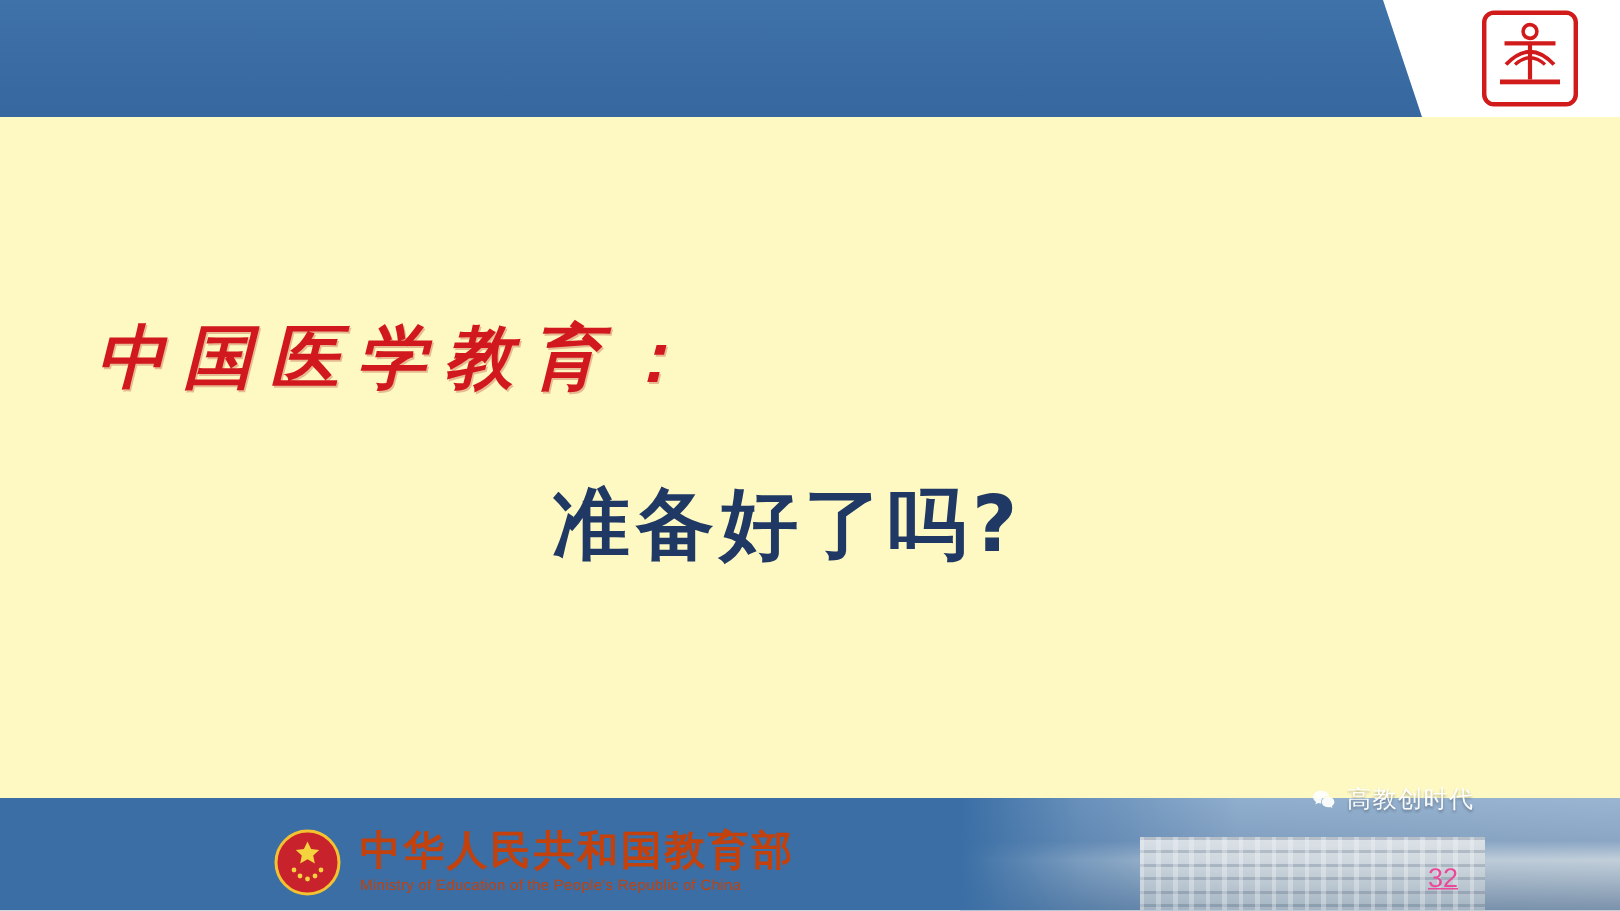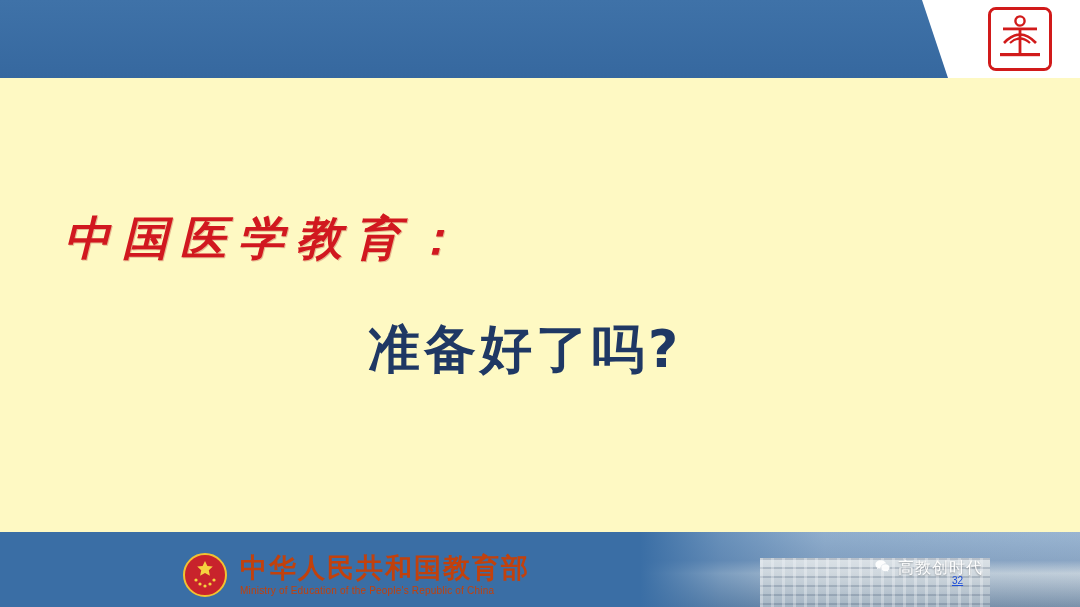--- a/index.html
+++ b/index.html
@@ -160,32 +160,32 @@
     letter-spacing: 0.2px;
     line-height: 14px;
     white-space: nowrap;
     margin-top: 1px;
   }
   .page-number {
     position: absolute;
     left: 952px;
     top: 575px;
     font-family: "Liberation Sans", sans-serif;
-    font-size: 10px;
-    color: #1d4ed8;
+    font-size: 18px;
+    color: #ec4899;
     text-decoration: underline;
   }
 
   
   .watermark {
     position: absolute;
     left: 874px;
-    top: 558px;
+    top: 523px;
     display: flex;
-    align-items: flex-start;
+    align-items: center;
     gap: 7px;
     color: #ffffff;
     opacity: 0.95;
   }
   .wm-icon {
     width: 17px;
     height: 17px;
     flex: 0 0 auto;
   }
   .wm-text {

